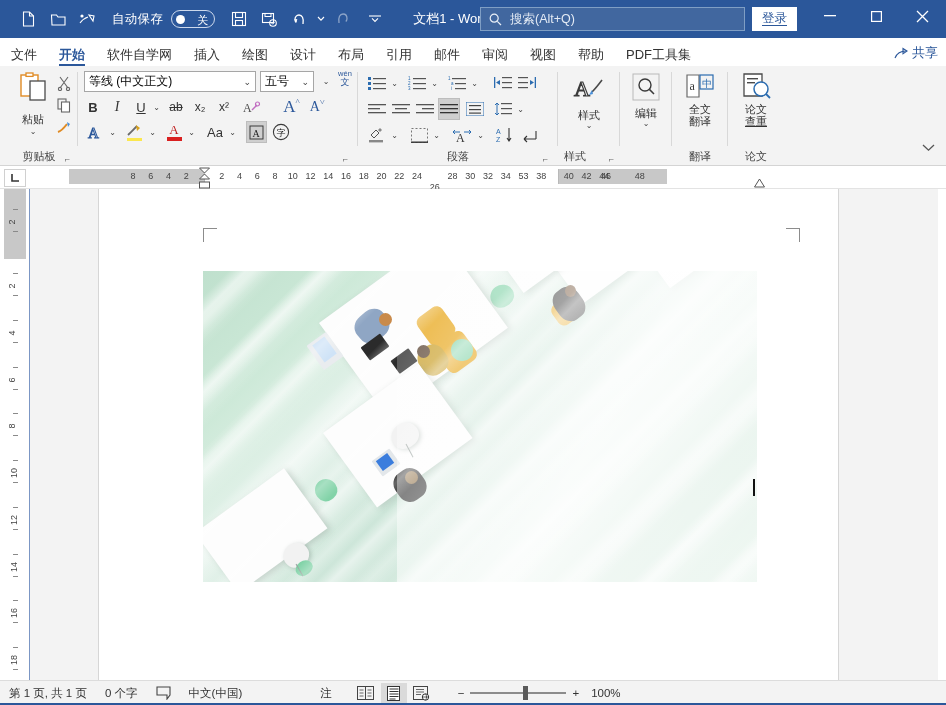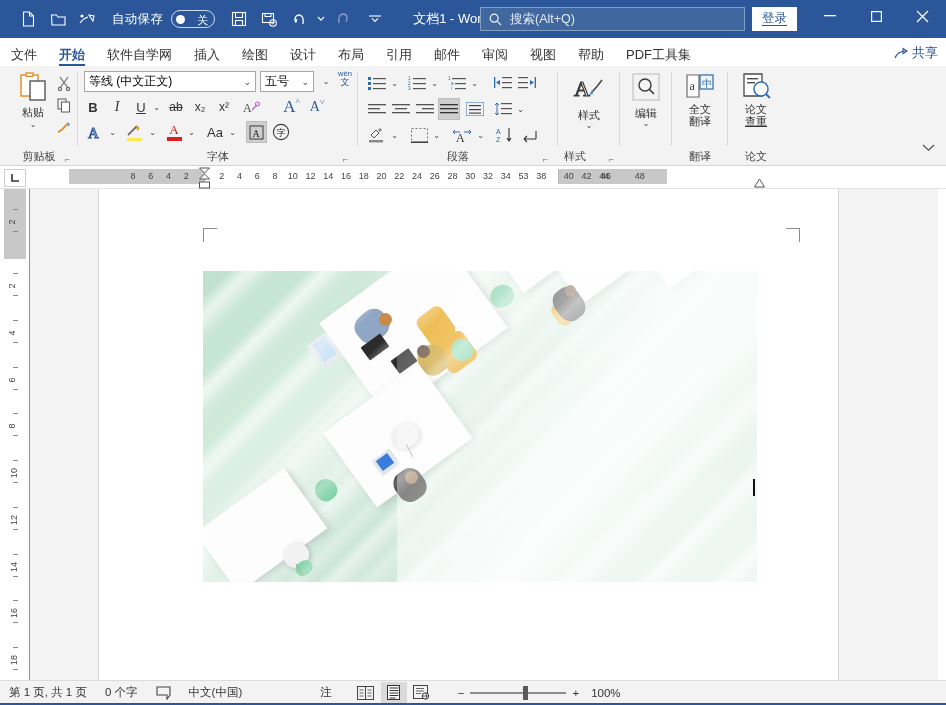--- a/index.html
+++ b/index.html
@@ -81,21 +81,21 @@
   .dlg {
     position:absolute; bottom:2px; font-size:9px; color:#666;
   }
 
   
   #grp-clipboard { left:0; width:78px; }
   .paste-big {
     position:absolute; left:10px; top:6px; width:46px; text-align:center;
     font-size:11px; color:#333;
   }
-  .paste-big .t { display:block; margin-top:1px; }
+  .paste-big .t { display:block; margin-top:8px; }
   .mini-btn { position:absolute; width:24px; height:22px; display:flex; align-items:center; justify-content:center; }
 
   
   #grp-font { left:78px; width:280px; }
   .fontbox {
     position:absolute; border:1px solid #a6a6a6; background:#fff; height:21px;
     display:flex; align-items:center; font-size:12px; color:#000; padding-left:4px;
   }
   .fontbox .cv { position:absolute; right:4px; font-size:9px; color:#444; }
   .tbtn {
@@ -188,21 +188,21 @@
   .watermark { position:absolute; left:457px; top:652px; width:210px; text-align:center; pointer-events:none; }
   .wm-cn { font-size:27px; font-weight:bold; color:#2d8fe0; letter-spacing:1px;
            -webkit-text-stroke:1px #fff; line-height:1; }
   .wm-url { font-size:13.5px; font-weight:bold; color:#2d8fe0; letter-spacing:1.2px;
             -webkit-text-stroke:.6px #fff; margin-top:2px; }
 
   
   .statusbar {
     position:absolute; left:0; bottom:0; width:946px; height:25px;
     background:#f3f3f3; border-top:1px solid #dcdcdc;
-    display:flex; align-items:flex-end; font-size:11.5px; color:#333;
+    display:flex; align-items:center; font-size:11.5px; color:#333;
   }
   .sb { display:flex; align-items:center; gap:5px; padding:0 9px; height:25px; white-space:nowrap; }
   .vbtn { width:26px; height:21px; display:flex; align-items:center; justify-content:center; }
   .vbtn.on { background:#dadada; }
   .zoomslider { display:flex; align-items:center; gap:6px; }
   .ztrack { position:relative; width:96px; height:2px; background:#8c8c8c; }
   .zthumb { position:absolute; left:53px; top:-6px; width:5px; height:14px; background:#5a5a5a; }
   .accentline { position:absolute; left:0; bottom:0; width:946px; height:2px; background:#2b579a; }
 </style>
 </head>
@@ -439,21 +439,20 @@
             <rect x="1" y="1" width="13" height="13" fill="none" stroke="#3a3a3a" stroke-width="1"></rect>
             <text x="3.5" y="11.5" font-size="10" fill="#222" font-family="Liberation Serif">A</text>
           </svg>
       </div>
       <div class="tbtn" style="left:192px; top:55px; width:22px">
         <svg width="18" height="18" viewBox="0 0 18 18">
             <circle cx="9" cy="9" r="7.6" fill="none" stroke="#3a3a3a" stroke-width="1.1"></circle>
             <text x="4.5" y="12.5" font-size="9" fill="#222">字</text>
           </svg>
       </div>
-      <div class="glabel">字体</div>
       <div class="dlg" style="right:10px">⌐</div>
       <div class="gsep"></div>
     </div>
 
     <div class="grp" id="grp-para">
       <div class="tbtn" style="left:8px; top:6px; width:22px">
         <svg width="18" height="14" viewBox="0 0 18 14">
             <rect x="0" y="1" width="3" height="3" fill="#2b6cb0"></rect>
             <rect x="0" y="6" width="3" height="3" fill="#2b6cb0"></rect>
             <rect x="0" y="11" width="3" height="3" fill="#2b6cb0"></rect>
@@ -689,21 +688,21 @@
           <div class="hr-num" style="left: 227.25px;">6</div>
           <div class="hr-num" style="left: 245px;">8</div>
           <div class="hr-num" style="left: 262.75px;">10</div>
           <div class="hr-num" style="left: 280.5px;">12</div>
           <div class="hr-num" style="left: 298.25px;">14</div>
           <div class="hr-num" style="left: 316px;">16</div>
           <div class="hr-num" style="left: 333.75px;">18</div>
           <div class="hr-num" style="left: 351.5px;">20</div>
           <div class="hr-num" style="left: 369.25px;">22</div>
           <div class="hr-num" style="left: 387px;">24</div>
-          <div class="hr-num" style="left: 404.75px;">26</div>
+          <div class="hr-num" style="left: 404.75px; margin-top: 11px;">26</div>
           <div class="hr-num" style="left: 422.5px;">28</div>
           <div class="hr-num" style="left: 440.25px;">30</div>
           <div class="hr-num" style="left: 458px;">32</div>
           <div class="hr-num" style="left: 475.75px;">34</div>
           <div class="hr-num" style="left: 493.5px;">53</div>
           <div class="hr-num" style="left: 511.25px;">38</div>
           <div class="hr-num" style="left: 538.75px;">40</div>
           <div class="hr-num" style="left: 556.5px;">42</div>
           <div class="hr-num" style="left: 574.25px; text-align: center;">44</div>
           <div class="hr-num" style="left: 576px;">46</div>

